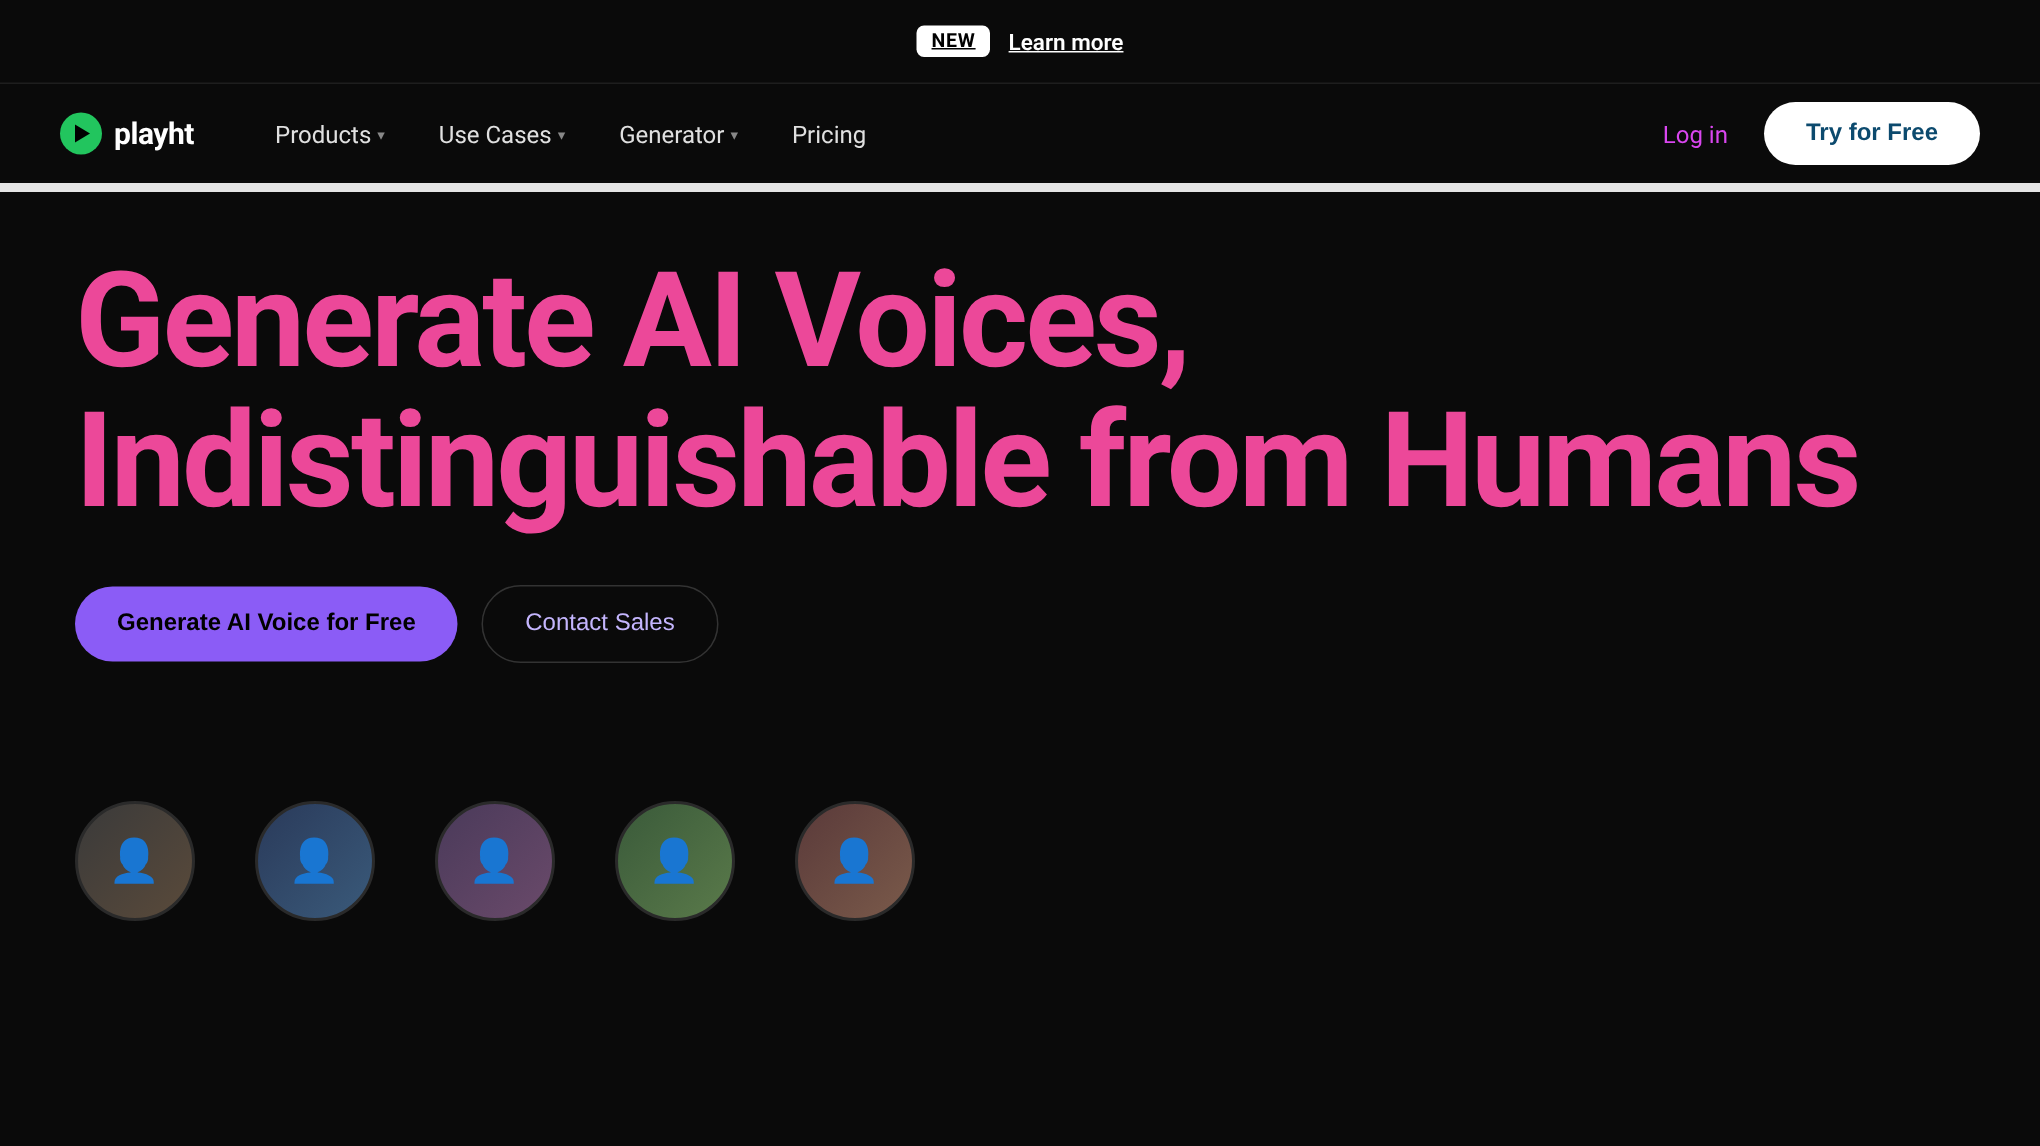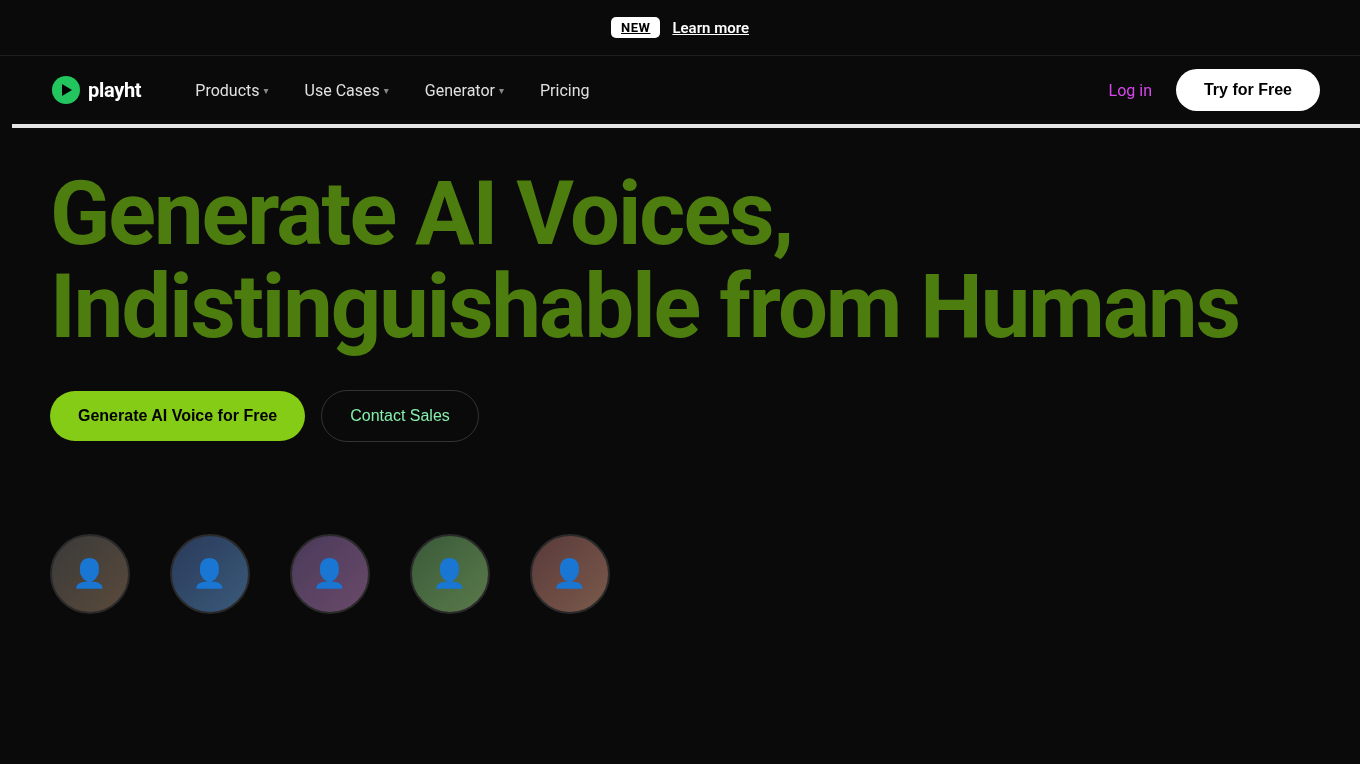--- a/index.html
+++ b/index.html
@@ -50,23 +50,22 @@
       text-align: center;
     }
 
     
     nav {
       display: flex;
       align-items: center;
       justify-content: space-between;
       padding: 0 40px;
       height: 72px;
-      border-bottom: 4px solid #e5e5e5;
+      border-bottom: 6px solid #e5e5e5;
       background-color: #0a0a0a;
-      margin-left: 12px;
     }
 
     .nav-left {
       display: flex;
       align-items: center;
       gap: 40px;
     }
 
     .logo {
       display: flex;
@@ -136,21 +135,21 @@
 
     .log-in-btn {
       font-size: 16px;
       color: #d946ef;
       cursor: pointer;
       padding: 8px 4px;
     }
 
     .try-free-btn {
       background-color: #ffffff;
-      color: #000000;
+      color: #0c4a6e;
       font-size: 16px;
       font-weight: 600;
       padding: 12px 28px;
       border-radius: 50px;
       cursor: pointer;
       border: none;
       white-space: nowrap;
     }
 
     
@@ -165,21 +164,21 @@
       color: #888888;
       letter-spacing: 1.5px;
       text-transform: uppercase;
       margin-bottom: 28px;
     }
 
     .hero-title {
       font-size: clamp(60px, 6.5vw, 90px);
       font-weight: 700;
       line-height: 1.05;
-      color: #4d7c0f;
+      color: #ec4899;
       letter-spacing: -2px;
       margin-bottom: 36px;
       max-width: 1260px;
     }
 
     .hero-description {
       font-size: 17px;
       color: #aaaaaa;
       line-height: 1.65;
       max-width: 760px;
@@ -187,34 +186,34 @@
     }
 
     .hero-buttons {
       display: flex;
       align-items: center;
       gap: 16px;
       margin-bottom: 72px;
     }
 
     .btn-primary {
-      background-color: #84cc16;
+      background-color: #8b5cf6;
       color: #000000;
       font-size: 16px;
       font-weight: 600;
       padding: 16px 28px;
       border-radius: 50px;
       cursor: pointer;
       border: none;
       white-space: nowrap;
     }
 
     .btn-secondary {
       background-color: transparent;
-      color: #86efac;
+      color: #c4b5fd;
       font-size: 16px;
       font-weight: 500;
       padding: 16px 28px;
       border-radius: 50px;
       cursor: pointer;
       border: 1.5px solid #333333;
       white-space: nowrap;
     }
 
     

